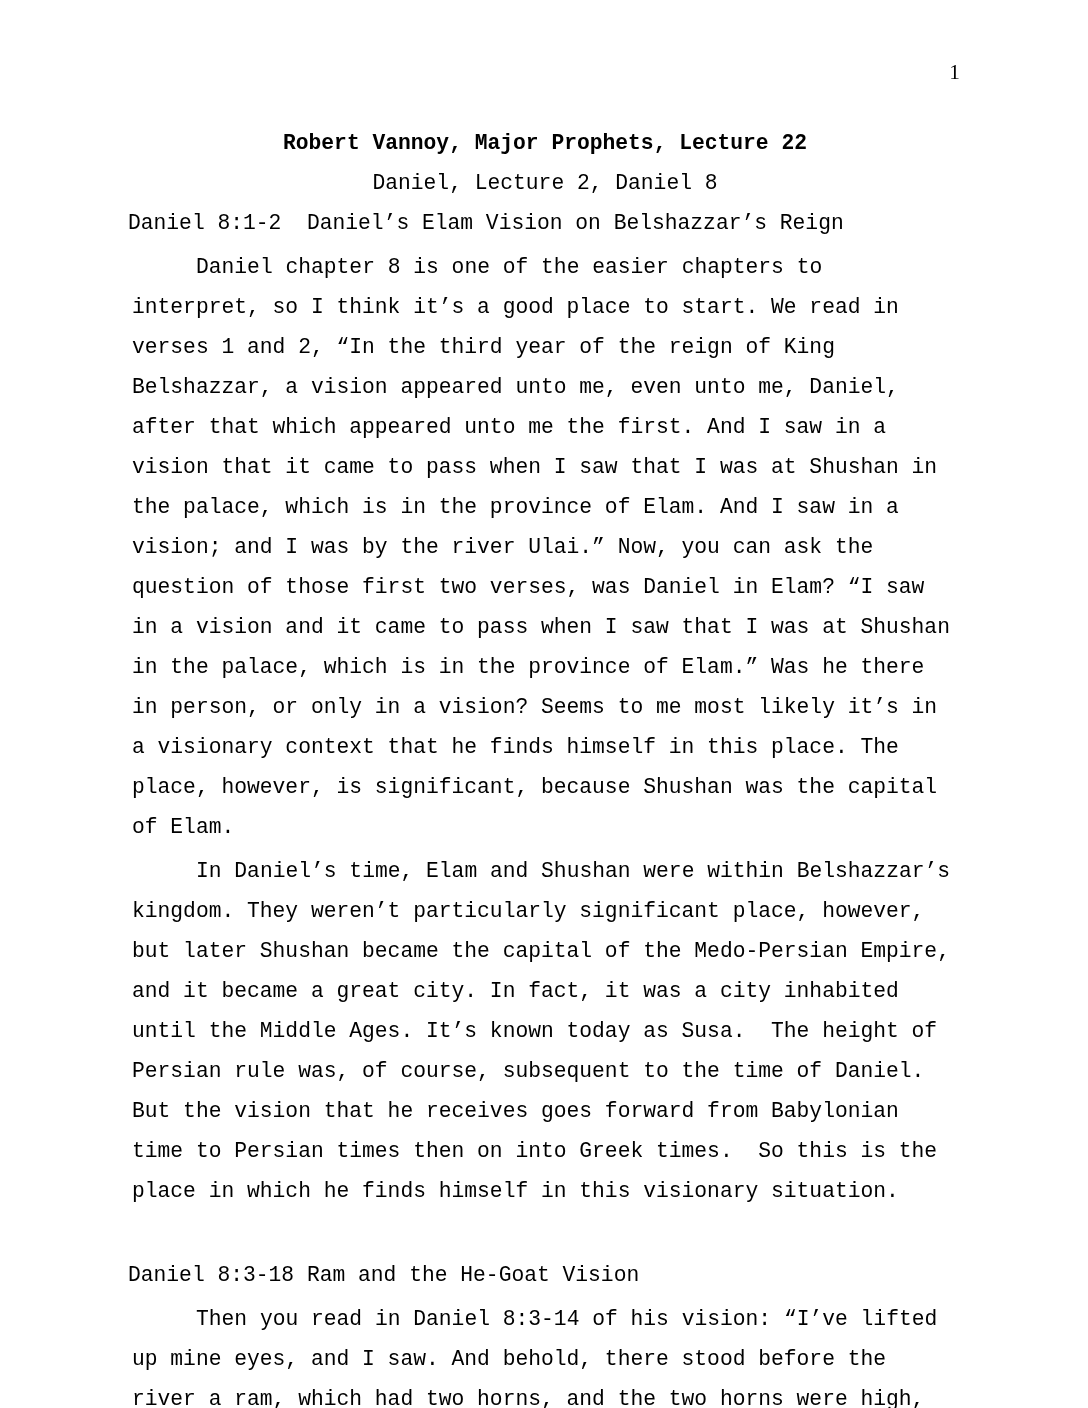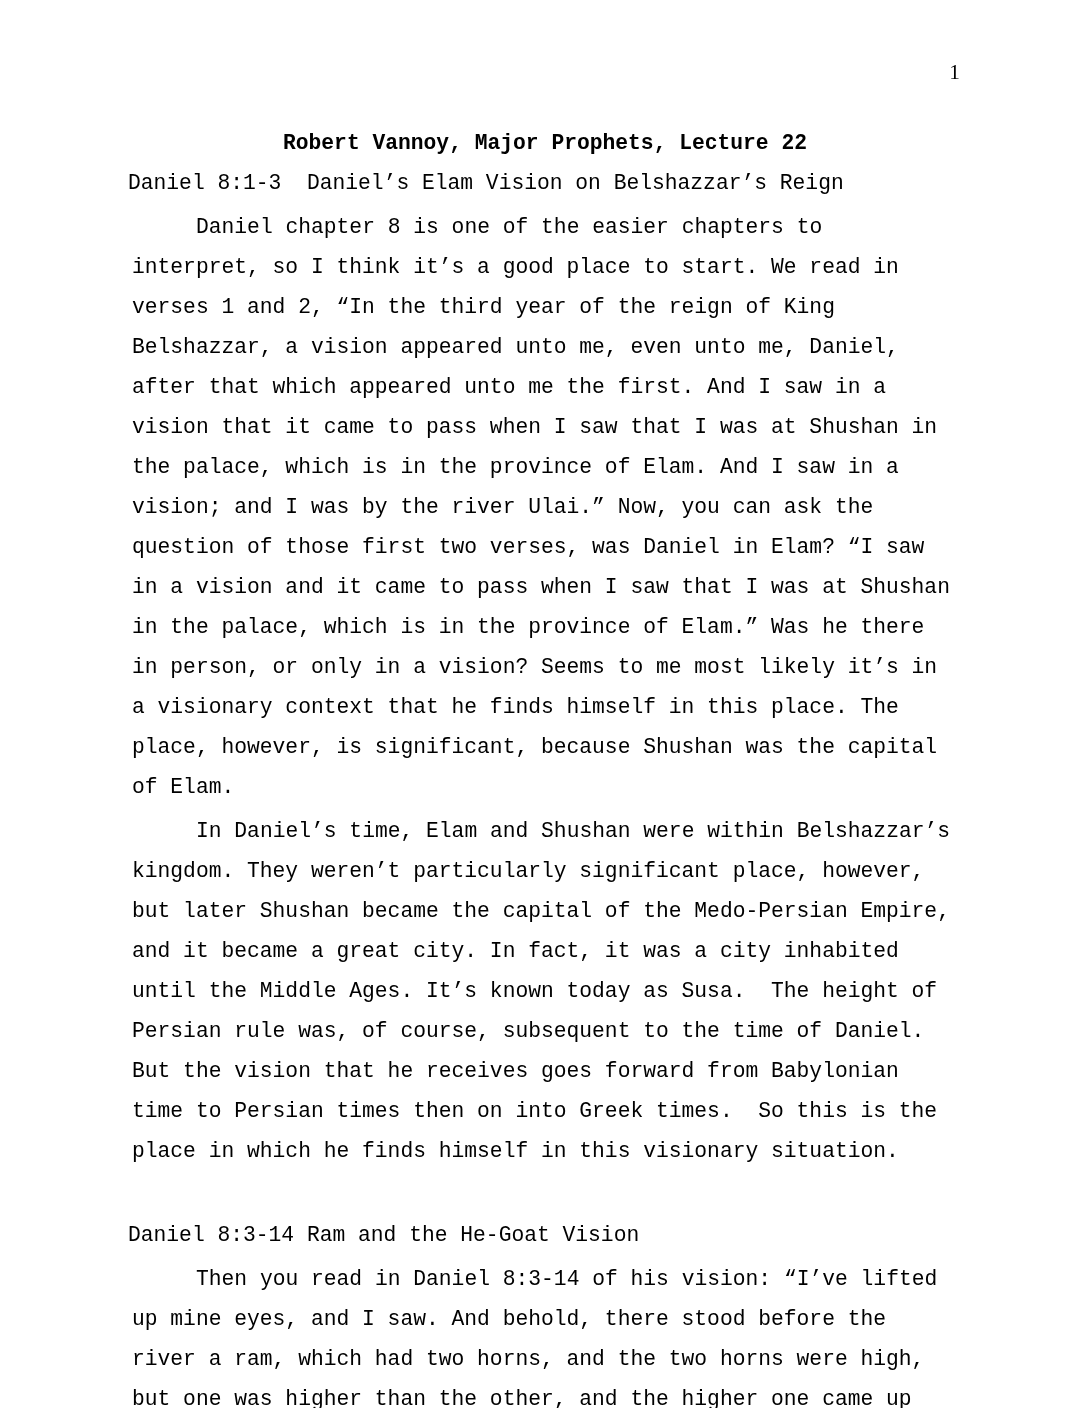--- a/index.html
+++ b/index.html
@@ -58,28 +58,29 @@
 <body>
 
 <div class="page">
 
   <div class="page-number">1</div>
 
   <div class="content">
 
     <div class="doc-title">Robert Vannoy, Major Prophets, Lecture 22</div>
 
+    <div class="doc-subtitle">Daniel, Lecture 2, Daniel 8</div>
 
-    <div class="section-heading">Daniel 8:1-3  Daniel’s Elam Vision on Belshazzar’s Reign</div>
+    <div class="section-heading">Daniel 8:1-2  Daniel’s Elam Vision on Belshazzar’s Reign</div>
 
     <p class="body-para">Daniel chapter 8 is one of the easier chapters to interpret, so I think it’s a good place to start. We read in verses 1 and 2, “In the third year of the reign of King Belshazzar, a vision appeared unto me, even unto me, Daniel, after that which appeared unto me the first. And I saw in a vision that it came to pass when I saw that I was at Shushan in the palace, which is in the province of Elam. And I saw in a vision; and I was by the river Ulai.” Now, you can ask the question of those first two verses, was Daniel in Elam? “I saw in a vision and it came to pass when I saw that I was at Shushan in the palace, which is in the province of Elam.” Was he there in person, or only in a vision? Seems to me most likely it’s in a visionary context that he finds himself in this place. The place, however, is significant, because Shushan was the capital of Elam.</p>
 
     <p class="body-para">In Daniel’s time, Elam and Shushan were within Belshazzar’s kingdom. They weren’t particularly significant place, however, but later Shushan became the capital of the Medo-Persian Empire, and it became a great city. In fact, it was a city inhabited until the Middle Ages. It’s known today as Susa.  The height of Persian rule was, of course, subsequent to the time of Daniel. But the vision that he receives goes forward from Babylonian time to Persian times then on into Greek times.  So this is the place in which he finds himself in this visionary situation.</p>
 
     <div class="blank-line"></div>
 
-    <div class="section-heading">Daniel 8:3-14 Ram and the He-Goat Vision</div>
+    <div class="section-heading">Daniel 8:3-18 Ram and the He-Goat Vision</div>
 
     <p class="body-para">Then you read in Daniel 8:3-14 of his vision: “I’ve lifted up mine eyes, and I saw. And behold, there stood before the river a ram, which had two horns, and the two horns were high, but one was higher than the other, and the higher one came up last. And I saw the ram pushing westward and northward and southward, so that no beast might stand before him. Neither was there any that could deliver out of his hand. But he did according to his will, and became great. And as I was considering, behold a he-goat came from the west over the face of the whole earth and touched not the ground. And the goat had a</p>
 
   </div>
 
 </div>
 
 </body></html>

